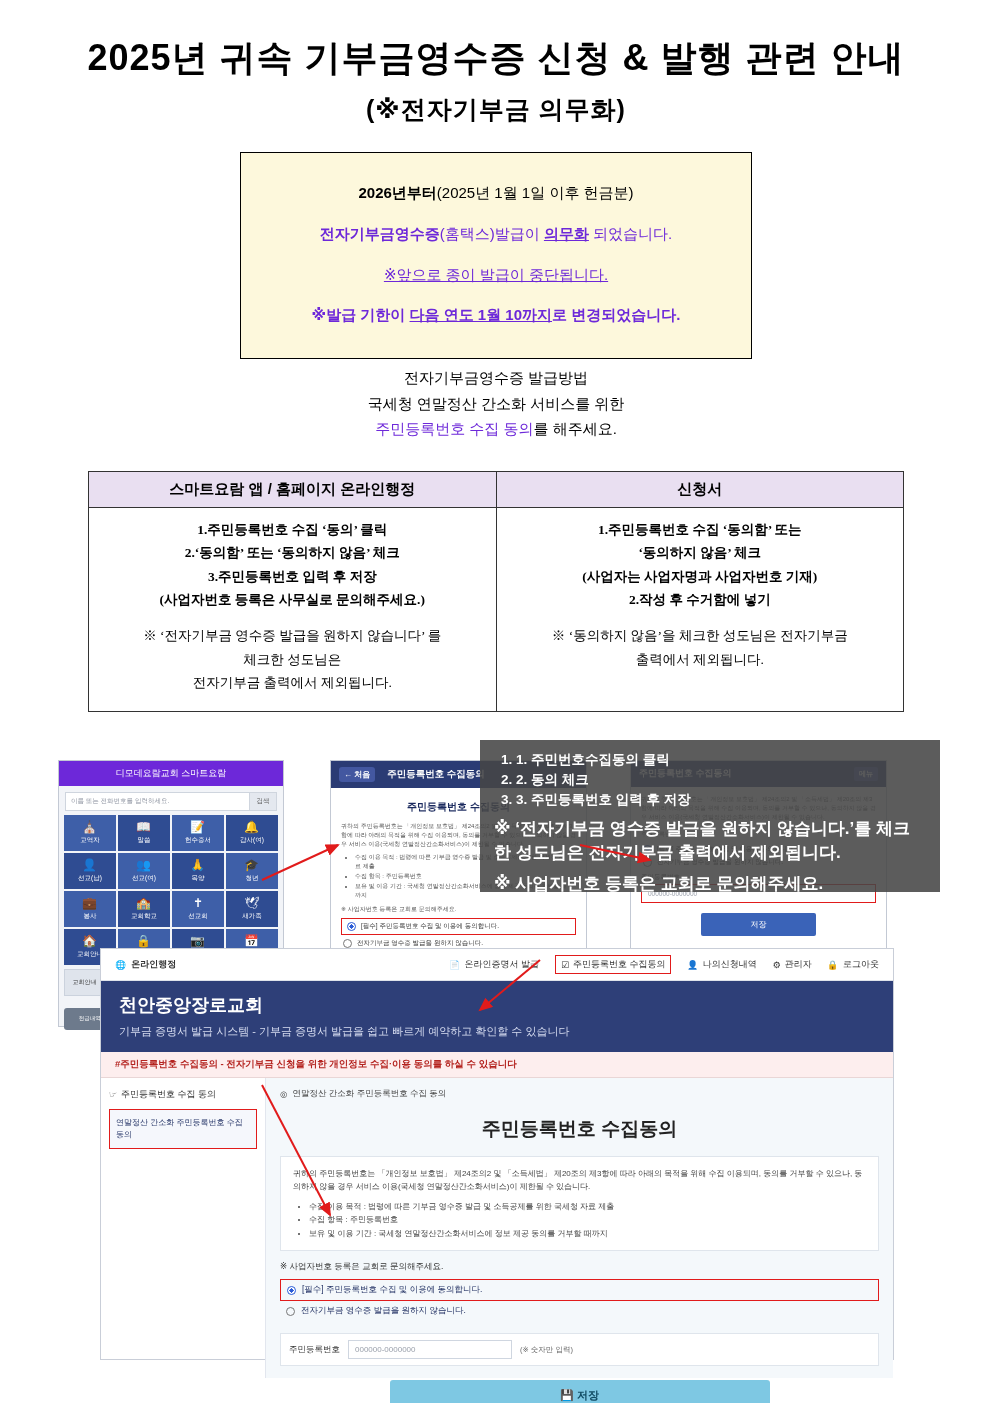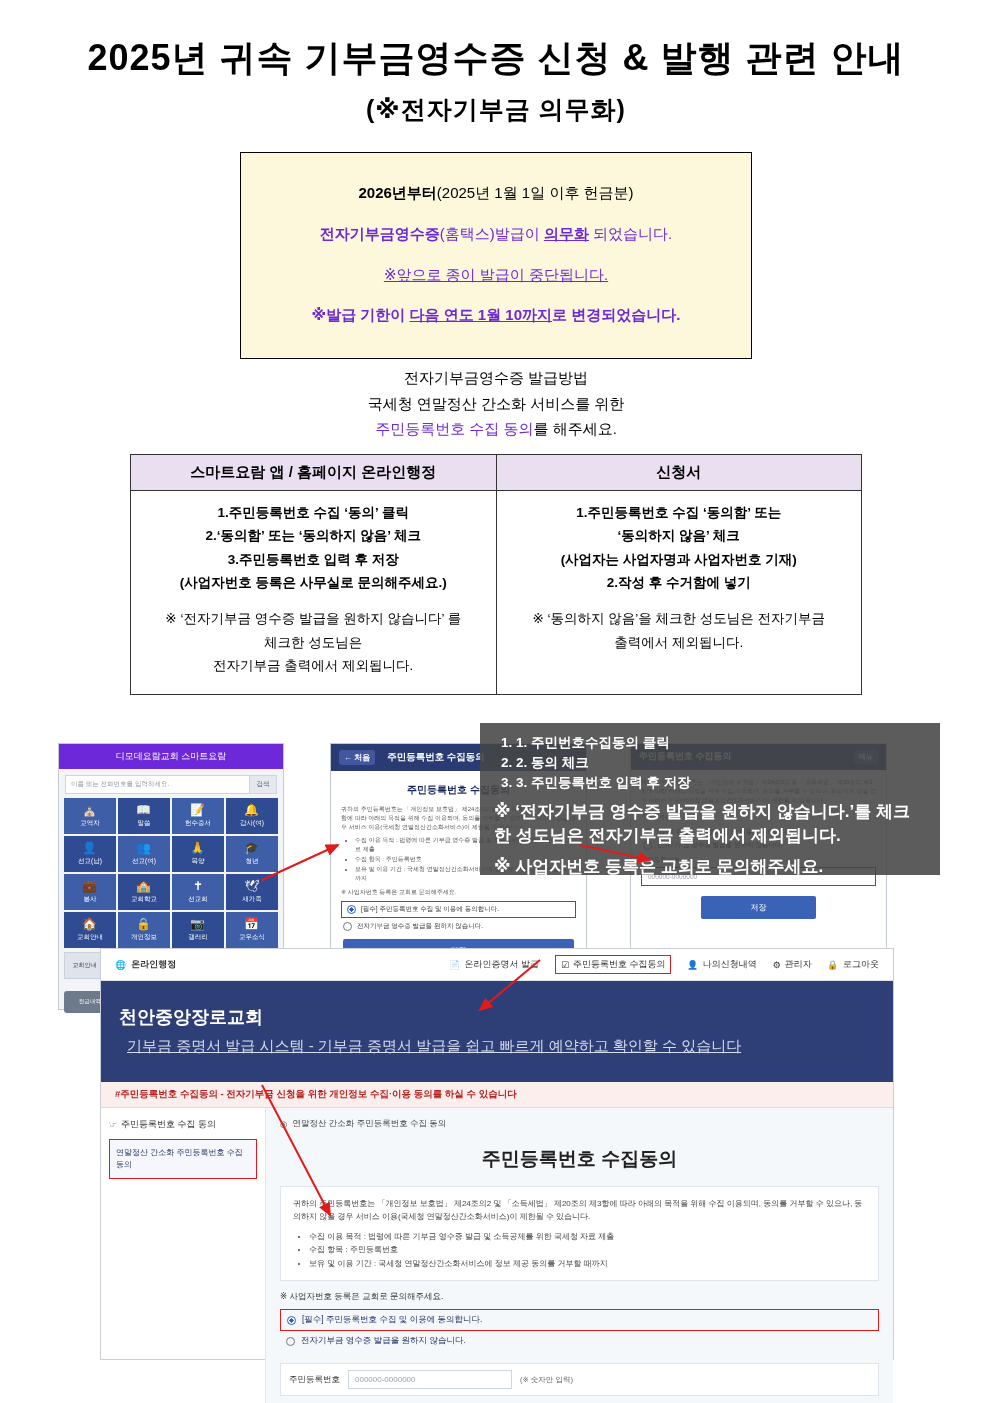--- a/index.html
+++ b/index.html
@@ -24,29 +24,29 @@
   .red{color:#6d28d9;}
   .bold{font-weight:bold;}
   .u{text-decoration:underline;}
 
   
   .intro{text-align:center;margin-top:6px;font-size:15px;line-height:1.7;}
   .intro .red{font-weight:normal;}
 
   
   table.main{
-    width:732px;margin:12px auto 0;border-collapse:collapse;table-layout:fixed;
+    width:816px;margin:29px auto 0;border-collapse:collapse;table-layout:fixed;
   }
   table.main th{
     background:#e9dff1;border:1px solid #333;font-size:15px;font-weight:bold;
     padding:8px 4px;text-align:center;
   }
   table.main td{
     border:1px solid #333;font-size:13.5px;text-align:center;vertical-align:top;
-    padding:10px 10px 16px;line-height:1.75;
+    padding:10px 10px 16px;line-height:1.75;font-family:Liberation Serif, serif;
   }
   td .gap{height:12px;}
 
   
   .shots{position:relative;margin-top:20px;height:300px;}
 
   
   .phone{
     position:absolute;left:58px;top:28px;width:224px;height:265px;
     background:#f2f4f8;border:1px solid #c3c9d4;
@@ -109,23 +109,23 @@
   
   .web{
     position:absolute;left:100px;top:948px;width:792px;height:410px;
     background:#ffffff;border:1px solid #c9ced8;
   }
   .web-top{display:flex;justify-content:space-between;align-items:center;background:#fff;border-bottom:1px solid #dfe3ea;padding:6px 14px;font-size:9px;color:#333;}
   .web-top .left{display:flex;align-items:center;gap:5px;font-weight:bold;}
   .web-top .menus{display:flex;gap:16px;align-items:center;}
   .web-top .menus span{display:flex;align-items:center;gap:4px;}
   .menu-hl{border:1.5px solid #e11b1b;padding:2px 5px;}
-  .web-banner{background:#2e3f78;color:#fff;padding:24px 18px;}
+  .web-banner{background:#2e3f78;color:#fff;padding:12px 18px;}
   .web-banner h3{margin:0;font-size:18px;font-weight:bold;}
-  .web-banner p{margin:6px 8px 0;font-size:15px;color:#d6dcf0;line-height:1.5;text-decoration:underline;}
+  .web-banner p{margin:6px 0 0;font-size:11px;color:#d6dcf0;line-height:1.5;}
   .web-sub{background:#fdeeee;color:#b4231f;font-size:9.5px;font-weight:bold;padding:6px 14px;border-bottom:1px solid #e9d6d6;}
   .web-body{display:flex;height:300px;}
   .web-side{width:165px;border-right:1px solid #e2e6ee;padding:10px 8px;box-sizing:border-box;}
   .side-title{font-size:9px;color:#333;margin-bottom:8px;display:flex;gap:4px;align-items:center;}
   .side-item{border:1.5px solid #e11b1b;padding:7px 6px;font-size:8px;color:#2b3a6b;line-height:1.5;background:#f5f7fc;}
   .web-main{flex:1;background:#f4f8fb;padding:10px 14px;box-sizing:border-box;}
   .wm-top{font-size:8.5px;color:#444;display:flex;gap:5px;align-items:center;}
   .wm-title{text-align:center;font-size:19px;font-weight:bold;color:#222;margin:16px 0 14px;}
   .wm-card{background:#fff;border:1px solid #dfe5ec;padding:10px 12px;font-size:8px;color:#444;line-height:1.7;}
   .wm-card ul{margin:6px 0 0;padding-left:16px;}

